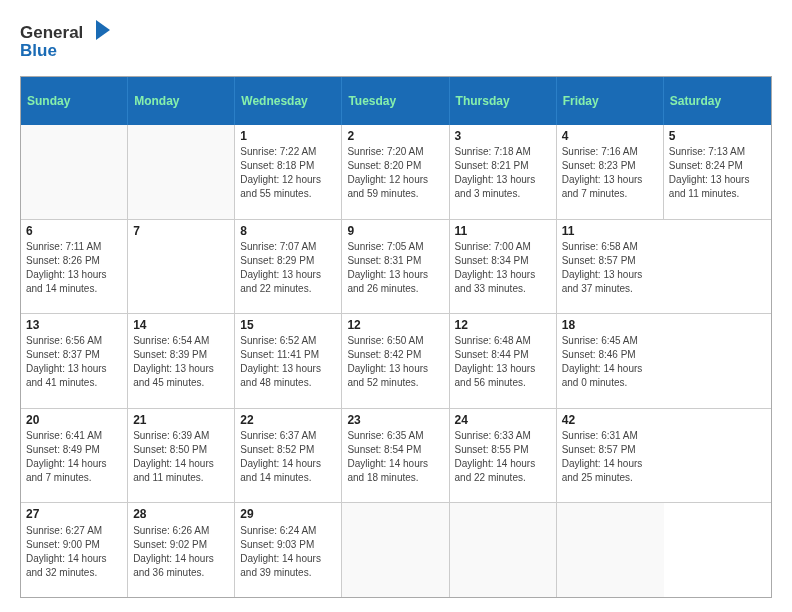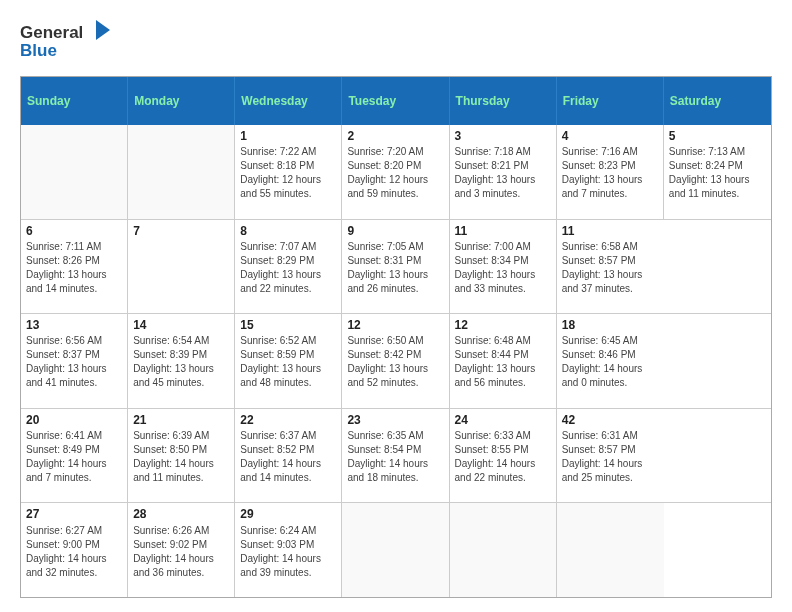--- a/index.html
+++ b/index.html
@@ -209,21 +209,21 @@
           </div>
           <div class="cal-cell">
             <span class="day-num">14</span>
             <div class="cal-info">Sunrise: 6:54 AM
 Sunset: 8:39 PM
 Daylight: 13 hours and 45 minutes.</div>
           </div>
           <div class="cal-cell">
             <span class="day-num">15</span>
             <div class="cal-info">Sunrise: 6:52 AM
-Sunset: 8:59 PM
+Sunset: 11:41 PM
 Daylight: 13 hours and 48 minutes.</div>
           </div>
           <div class="cal-cell">
             <span class="day-num">12</span>
             <div class="cal-info">Sunrise: 6:50 AM
 Sunset: 8:42 PM
 Daylight: 13 hours and 52 minutes.</div>
           </div>
           <div class="cal-cell">
             <span class="day-num">12</span>

